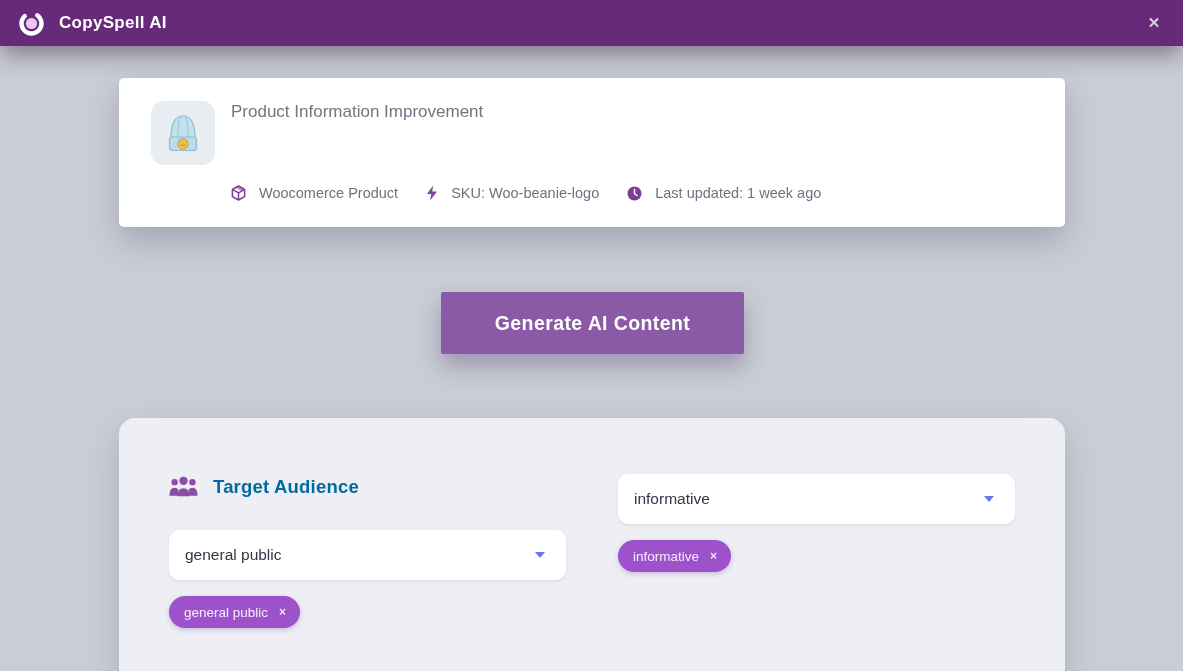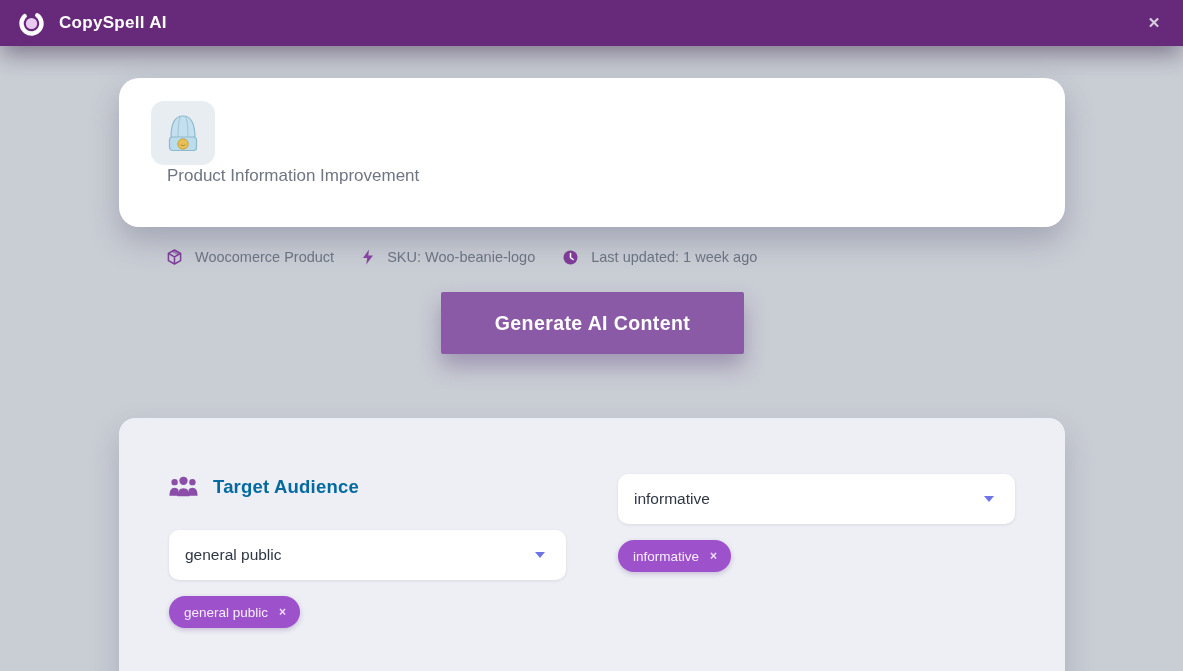--- a/index.html
+++ b/index.html
@@ -21,23 +21,23 @@
   .app-title { margin-left:13px; color:#ffffff; font-size:17px; font-weight:bold; letter-spacing:.3px; }
   .close-btn {
     margin-left:auto; color:#d6cfdd; font-size:15px; font-weight:bold;
     width:24px; height:24px; display:flex; align-items:center; justify-content:center;
     cursor:pointer; user-select:none;
   }
 
   
   .product-card {
     position:absolute; left:119px; top:78px; width:946px; height:149px;
-    background:#ffffff; border-radius:20px;
+    background:#ffffff; border-radius:5px;
     box-shadow:0 14px 30px rgba(70,70,100,.28);
-    padding:23px 32px; display:flex; align-items:flex-start;flex-direction:column;
+    padding:23px 32px; display:flex; align-items:flex-start;
   }
   .thumb {
     width:64px; height:64px; border-radius:13px; background:#e7edf1;
     display:flex; align-items:center; justify-content:center; flex:0 0 auto;
   }
   .product-text { margin-left:16px; display:flex; flex-direction:column; }
   .product-subtitle { font-size:17px; color:#6f7683; line-height:1.25; }
   .product-title { font-size:28px; font-weight:800; color:#3a4150; line-height:1.2; margin-top:1px; letter-spacing:.2px; }
   .meta-row { display:flex; align-items:center; gap:28px; margin-top:23px; }
   .meta-item { display:flex; align-items:center; gap:13px;margin-top:40px; }

